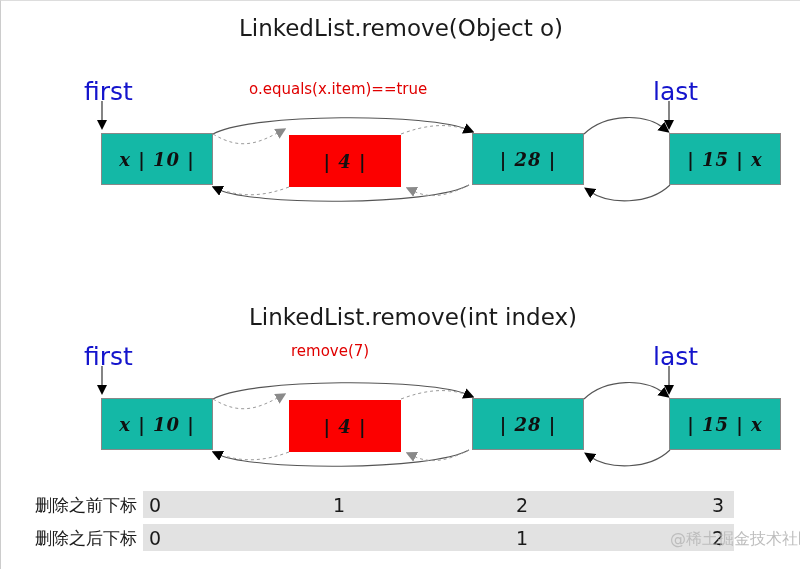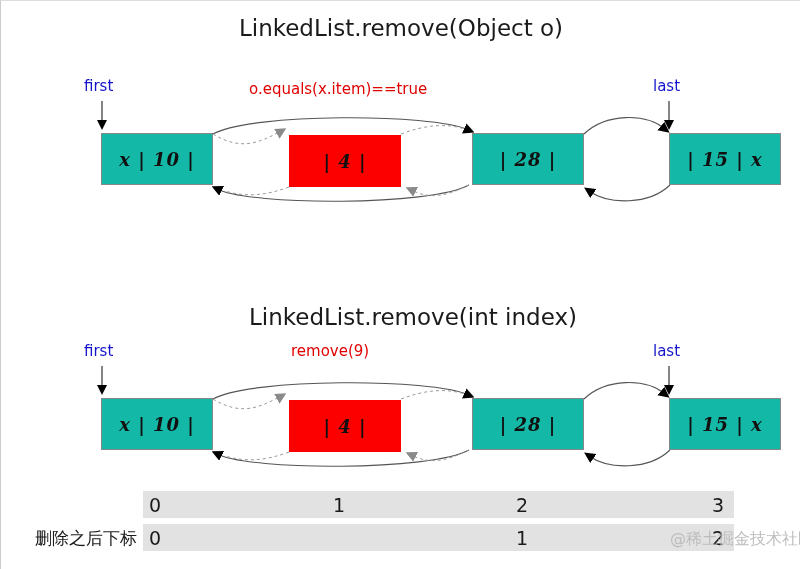--- a/index.html
+++ b/index.html
@@ -39,21 +39,21 @@
     text-align: center;
     font-family: "DejaVu Sans", "Liberation Sans", sans-serif;
     font-size: 23px;
     color: #1a1a1a;
     letter-spacing: 0px;
     white-space: nowrap;
   }
   .ptr-label {
     position: absolute;
     font-family: "DejaVu Sans", "Liberation Sans", sans-serif;
-    font-size: 15px;
+    font-size: 25px;
     color: #1414cc;
     white-space: nowrap;
   }
   .annot-label {
     position: absolute;
     font-family: "DejaVu Sans", "Liberation Sans", sans-serif;
     font-size: 15px;
     font-weight: normal;
     color: #e00000;
     white-space: nowrap;
@@ -196,36 +196,37 @@
   </div>
   <div class="node" style="left:668px; top:132px; width:112px; height:52px;">
     <span class="node-text">| 15 | x</span>
   </div>
 
   <div class="diagram-title" style="left:12px; top:279px;margin-top:24px;">LinkedList.remove(int index)</div>
 
   <div class="ptr-label" style="left:83px; top:341px;">first</div>
   <div class="ptr-label" style="left:652px; top:341px;">last</div>
 
-  <div class="annot-label" style="left:290px; top:341px;">remove(9)</div>
+  <div class="annot-label" style="left:290px; top:341px;">remove(7)</div>
 
   <div class="node" style="left:100px; top:397px; width:112px; height:52px;">
     <span class="node-text">x | 10 |</span>
   </div>
   <div class="node removed" style="left:288px; top:399px; width:112px; height:52px;">
     <span class="node-text">| 4 |</span>
   </div>
   <div class="node" style="left:471px; top:397px; width:112px; height:52px;">
     <span class="node-text">| 28 |</span>
   </div>
   <div class="node" style="left:668px; top:397px; width:112px; height:52px;">
     <span class="node-text">| 15 | x</span>
   </div>
 
   <div class="idx-row" style="left:142px; top:490px; width:591px;">
+    <div class="idx-row-label">删除之前下标</div>
     <div class="idx-bar" style="width:591px;"></div>
     <div class="idx-cell" style="left:6px;">0</div>
     <div class="idx-cell" style="left:190px;">1</div>
     <div class="idx-cell" style="left:373px;">2</div>
     <div class="idx-cell" style="left:569px;">3</div>
   </div>
 
   <div class="idx-row" style="left:142px; top:523px; width:473px;">
     <div class="idx-row-label">删除之后下标</div>
     <div class="idx-bar" style="width:591px;"></div>

